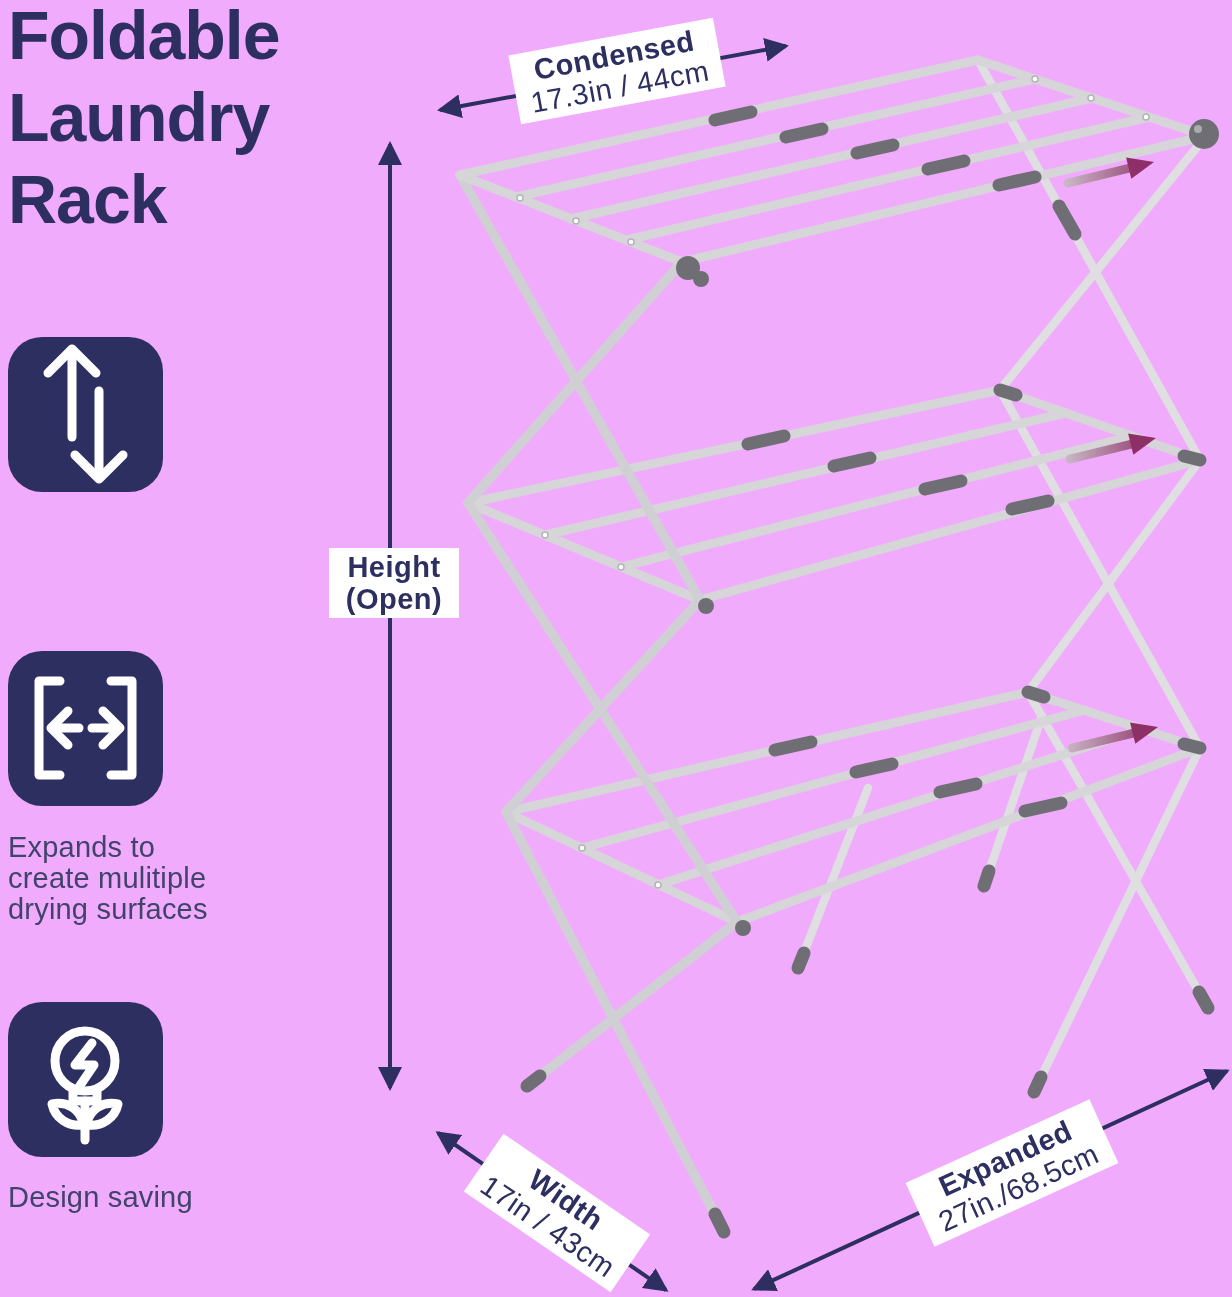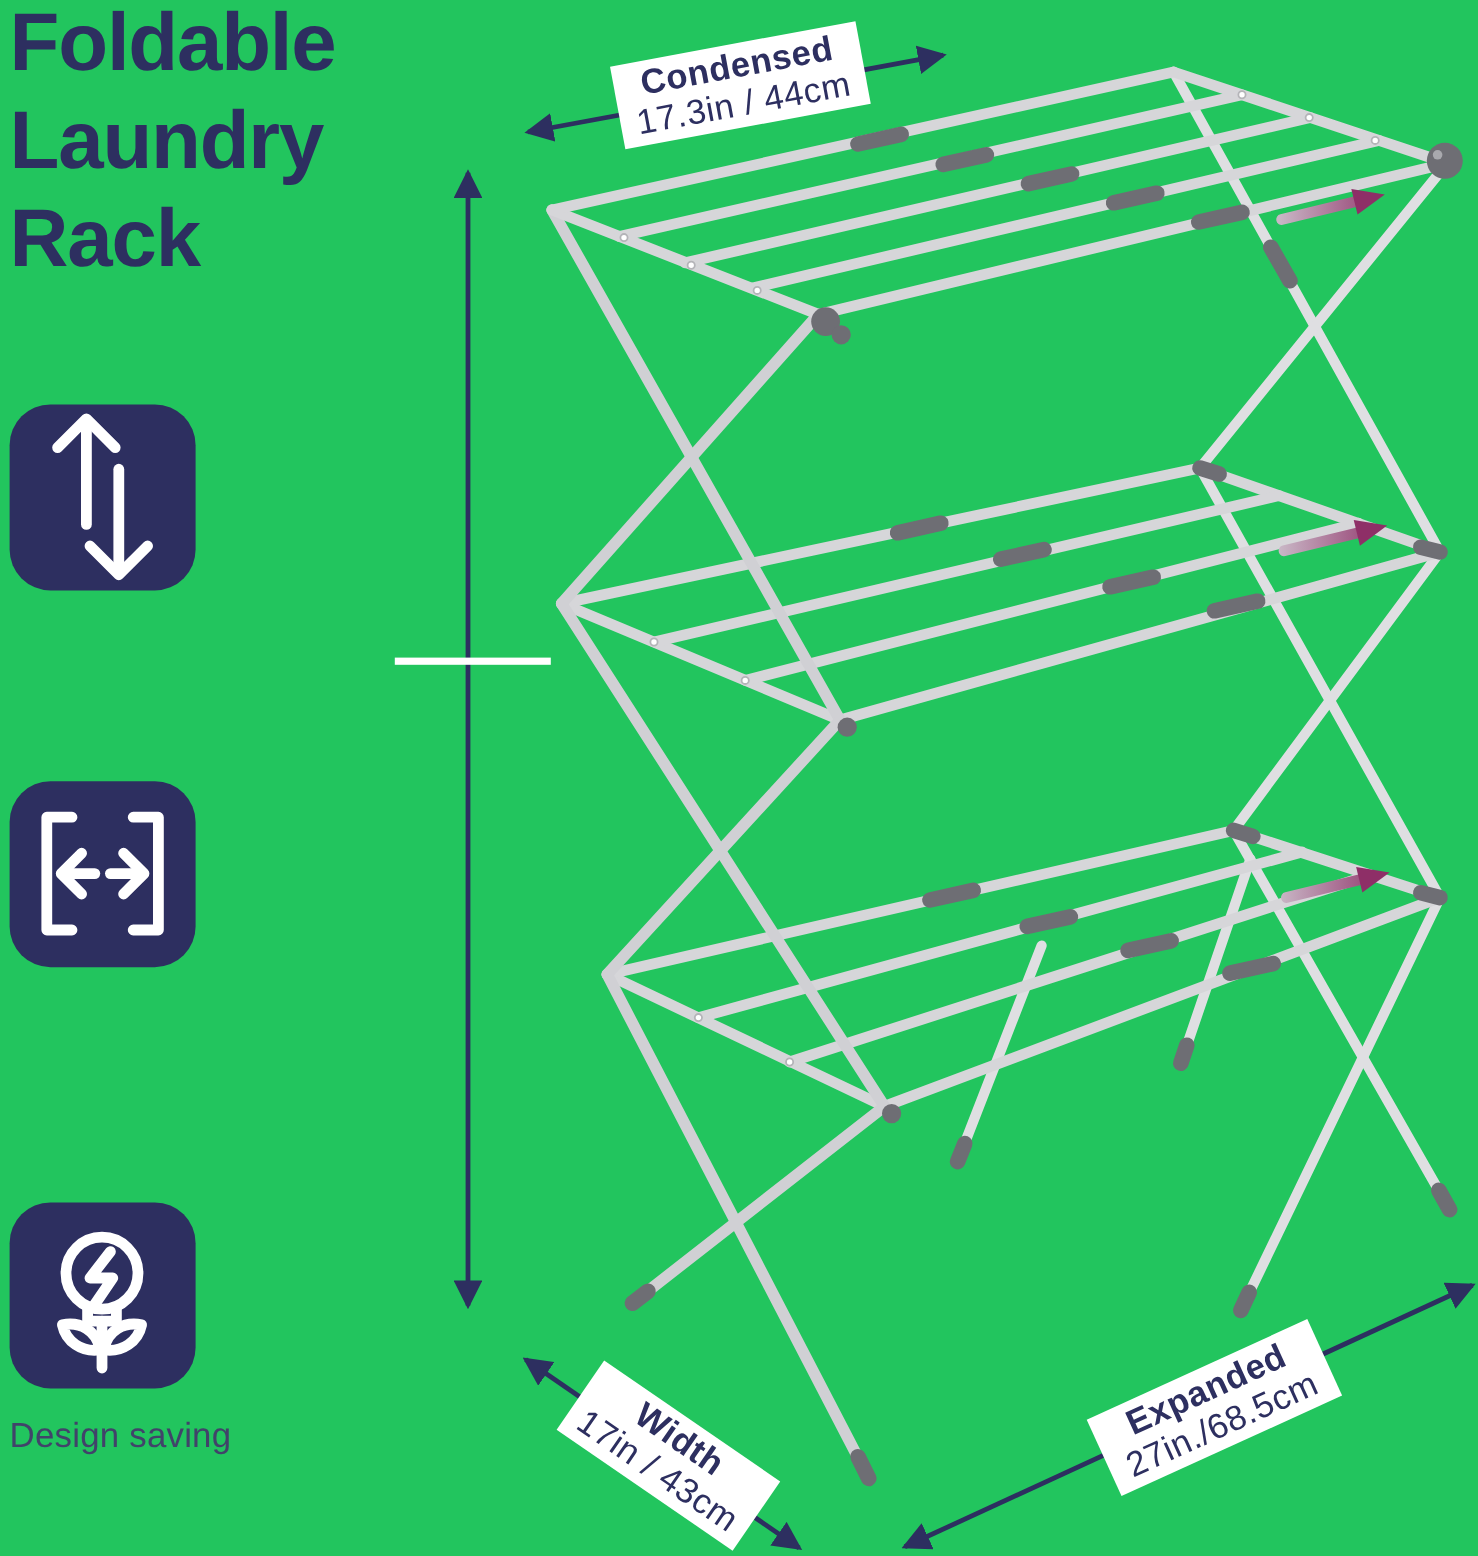--- a/index.html
+++ b/index.html
@@ -1,16 +1,16 @@
 <!DOCTYPE html>
 <html style="--navy: #2d2f60; --feature-text: #41436a; --tube: #d6d6d9; --tube-dark: #d0d0d4; --tube-light: #dfdfe2; --joint: #6e6e74; --arrow-pink-start: #c9b7c6; --arrow-pink-end: #8e2f67;"><head>
 <meta charset="utf-8">
 <style>
   html,body{margin:0;padding:0;background:#fff;}
-  .canvas{position:relative;width:1232px;height:1297px;background:#22c55e;overflow:hidden;
+  .canvas{position:relative;width:1232px;height:1297px;background:#f0abfc;overflow:hidden;
           font-family:"Liberation Sans",sans-serif;}
   .art{position:absolute;left:0;top:0;width:1232px;height:1297px;}
 
   .title{position:absolute;left:8px;top:-6px;margin:0;font-size:68px;line-height:82px;
          font-weight:700;letter-spacing:-1px;color:var(--navy);white-space:pre-line;}
 
   .fe-icon{position:absolute;left:8px;width:155px;height:155px;background:var(--navy);
            border-radius:34px;}
   .fe-icon svg{position:absolute;left:0;top:0;width:155px;height:155px;}
   .fe-icon .wt{stroke:#fff;fill:none;stroke-linecap:round;stroke-linejoin:round;stroke-width:9;}
@@ -183,38 +183,43 @@
   <div class="fe-icon" style="top:651px">
     <svg viewBox="0 0 155 155">
       <path class="wt" d="M52,30 L31,30 L31,124 L52,124"></path>
       <path class="wt" d="M103,30 L124,30 L124,124 L103,124"></path>
       <path class="wt" d="M60,60 L43,77 L60,94"></path>
         <line class="wt" x1="46" y1="77" x2="71" y2="77"></line>
       <path class="wt" d="M95,60 L112,77 L95,94"></path>
         <line class="wt" x1="84" y1="77" x2="109" y2="77"></line>
     </svg>
   </div>
+  <div class="fe-label" style="top:832px">Expands to
+create mulitiple
+drying surfaces</div>
 
   <div class="fe-icon" style="top:1002px">
     <svg viewBox="0 0 155 155">
       <circle class="wt" cx="77" cy="59" r="30" stroke-width="8"></circle>
       <path class="wt" d="M84,41 L67,63 L86,63 L71,85" stroke-width="6"></path>
       <path class="wt" d="M65,87 L65,99 L89,99 L89,87" stroke-width="7"></path>
       <line class="wt" x1="77" y1="99" x2="77" y2="138" stroke-width="7"></line>
       <path class="wt" d="M75,123 C60,125 47,116 44,102 C59,99 72,107 75,121" stroke-width="7"></path>
       <path class="wt" d="M79,123 C94,125 107,116 110,102 C95,99 82,107 79,121" stroke-width="7"></path>
     </svg>
   </div>
   <div class="fe-label" style="top:1182px">Design saving</div>
 
   <div class="dim" id="dim-condensed">
     <span class="dn">Condensed</span>
     <span class="dv">17.3in / 44cm</span>
   </div>
   <div class="dim" id="dim-height">
+    <span class="dn">Height
+(Open)</span>
   </div>
   <div class="dim" id="dim-width">
     <span class="dn">Width</span>
     <span class="dv">17in / 43cm</span>
   </div>
   <div class="dim" id="dim-expanded">
     <span class="dn">Expanded</span>
     <span class="dv">27in./68.5cm</span>
   </div>
 

